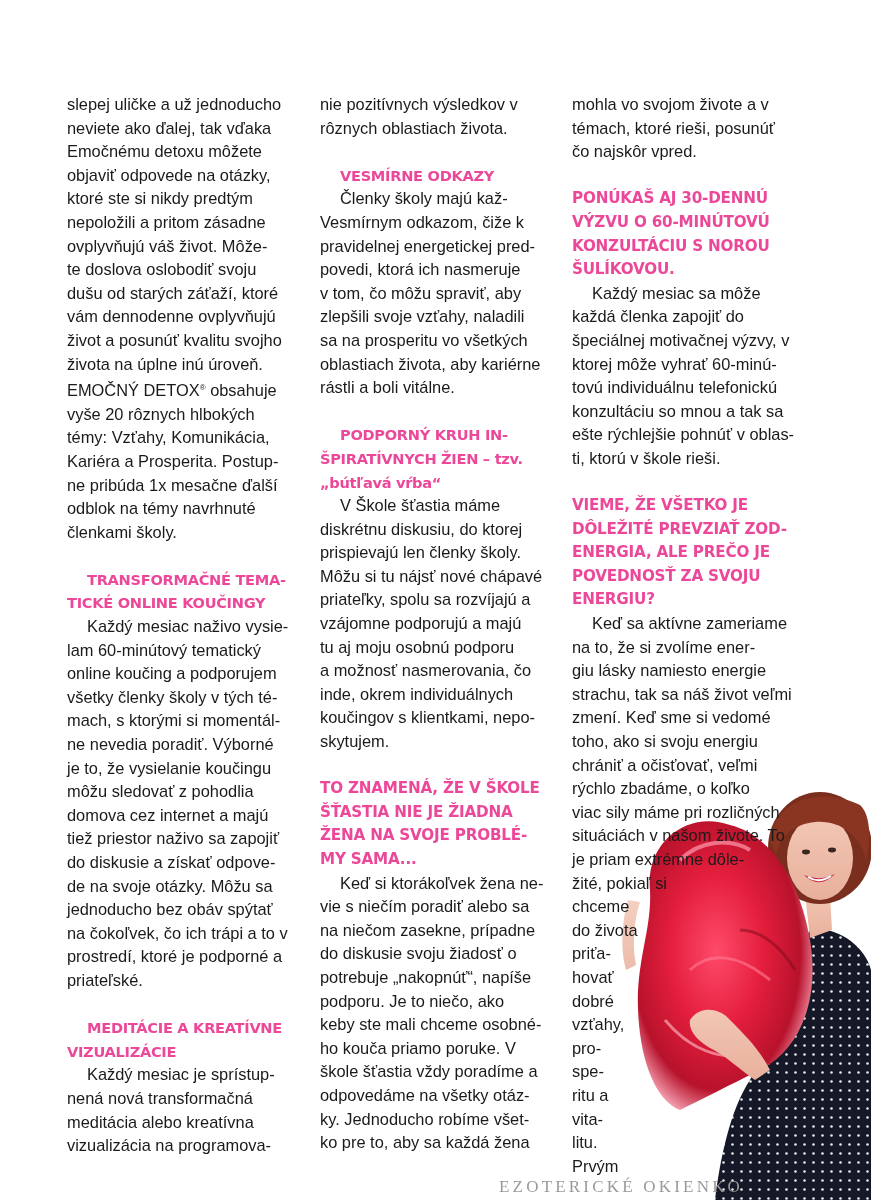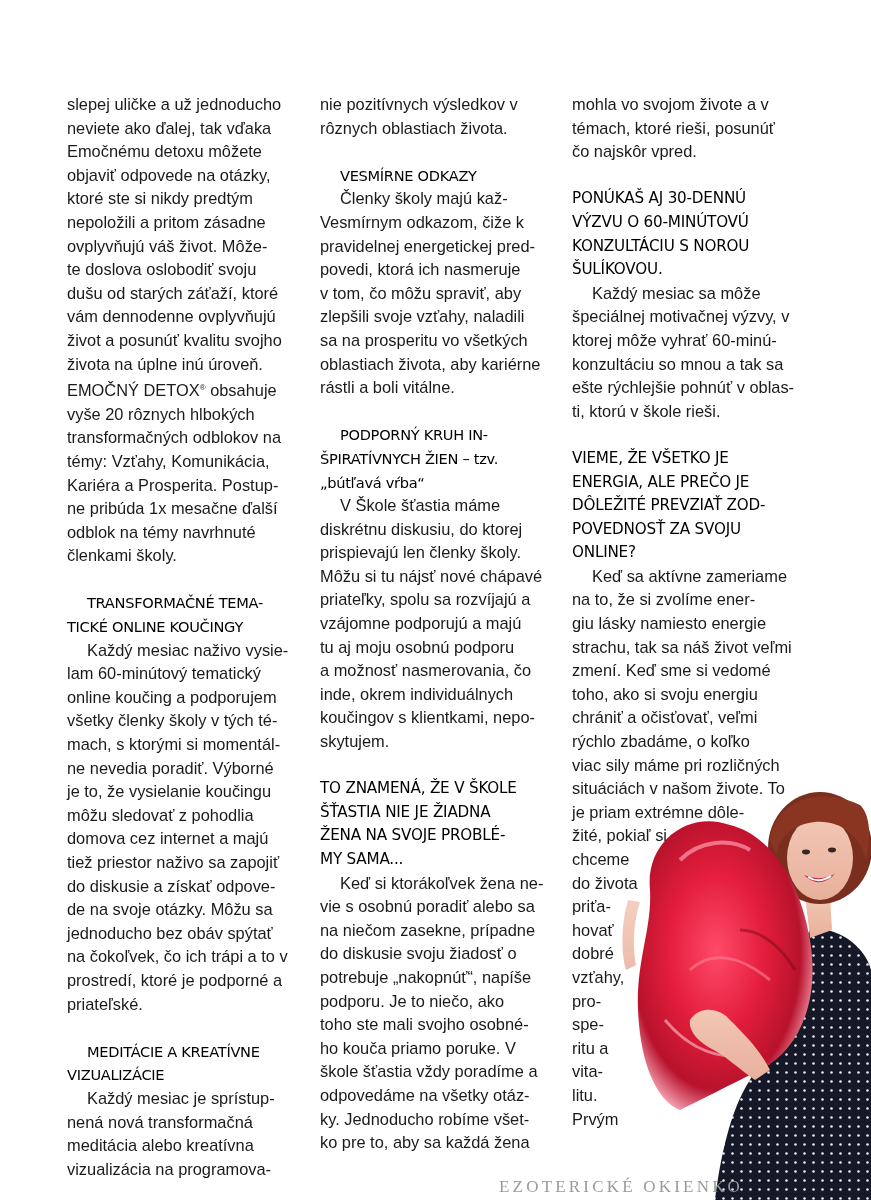--- a/index.html
+++ b/index.html
@@ -5,22 +5,22 @@
   html, body { margin: 0; padding: 0; background: #ffffff; }
   body { width: 871px; height: 1200px; position: relative; overflow: hidden;
          font-family: "Liberation Sans", "DejaVu Sans", sans-serif; color: #1a1a1a; }
   .col { position: absolute; top: 93px; width: 232px; font-size: 16.4px; line-height: 23.6px; }
   .col1 { left: 67px; }
   .col2 { left: 320px; }
   .col3 { left: 572px; width: 240px; }
   .line { display: block; white-space: nowrap; }
   .indent { padding-left: 20px; }
   .gap { display: block; height: 23.6px; }
-  .head { display: block; white-space: nowrap; font-family: "DejaVu Sans", sans-serif; font-weight: normal;
-          font-size: 14.6px; letter-spacing: -0.3px; color: #000000; }
+  .head { display: block; white-space: nowrap; font-family: "DejaVu Sans", sans-serif; font-weight: bold;
+          font-size: 14.6px; letter-spacing: -0.3px; color: #ec4899; }
   .head.heavy { font-size: 15.2px; letter-spacing: -0.2px; }
   sup { font-size: 8px; vertical-align: 6px; }
   .footer { position: absolute; left: 499px; top: 1140px; font-family: "Liberation Serif", serif;
             font-size: 17px; letter-spacing: 3.2px; color: #9a9a9a; white-space: nowrap; margin-top: 37px; }
   .photo { position: absolute; left: 620px; top: 780px; width: 251px; height: 420px; }
 </style>
 </head>
 <body>
 
 <div class="col col1">
@@ -32,21 +32,20 @@
     <span class="line">ktoré ste si nikdy predtým</span>
     <span class="line">nepoložili a pritom zásadne</span>
     <span class="line">ovplyvňujú váš život. Môže-</span>
     <span class="line">te doslova oslobodiť svoju</span>
     <span class="line">dušu od starých záťaží, ktoré</span>
     <span class="line">vám dennodenne ovplyvňujú</span>
     <span class="line">život a posunúť kvalitu svojho</span>
     <span class="line">života na úplne inú úroveň.</span>
     <span class="line"><span>EMOČNÝ DETOX</span><sup>®</sup><span> obsahuje</span></span>
     <span class="line">vyše 20 rôznych hlbokých</span>
-    <span class="line">transformačných odblokov na</span>
     <span class="line">témy: Vzťahy, Komunikácia,</span>
     <span class="line">Kariéra a Prosperita. Postup-</span>
     <span class="line">ne pribúda 1x mesačne ďalší</span>
     <span class="line">odblok na témy navrhnuté</span>
     <span class="line">členkami školy.</span>
   </div>
   <span class="gap"></span>
   <div>
     <span class="head indent">TRANSFORMAČNÉ TEMA-</span>
     <span class="head">TICKÉ ONLINE KOUČINGY</span>
@@ -113,26 +112,26 @@
     <span class="line">koučingov s klientkami, nepo-</span>
     <span class="line">skytujem.</span>
   </div>
   <span class="gap"></span>
   <div>
     <span class="head heavy">TO ZNAMENÁ, ŽE V ŠKOLE</span>
     <span class="head heavy">ŠŤASTIA NIE JE ŽIADNA</span>
     <span class="head heavy">ŽENA NA SVOJE PROBLÉ-</span>
     <span class="head heavy">MY SAMA...</span>
     <span class="line indent">Keď si ktorákoľvek žena ne-</span>
-    <span class="line">vie s osobnú poradiť alebo sa</span>
+    <span class="line">vie s niečím poradiť alebo sa</span>
     <span class="line">na niečom zasekne, prípadne</span>
     <span class="line">do diskusie svoju žiadosť o</span>
     <span class="line">potrebuje „nakopnúť“, napíše</span>
     <span class="line">podporu. Je to niečo, ako</span>
-    <span class="line">toho ste mali svojho osobné-</span>
+    <span class="line">keby ste mali chceme osobné-</span>
     <span class="line">ho kouča priamo poruke. V</span>
     <span class="line">škole šťastia vždy poradíme a</span>
     <span class="line">odpovedáme na všetky otáz-</span>
     <span class="line">ky. Jednoducho robíme všet-</span>
     <span class="line">ko pre to, aby sa každá žena</span>
   </div>
 </div>
 
 <svg class="photo" viewBox="0 0 251 420" xmlns="http://www.w3.org/2000/svg">
   <defs>
@@ -184,33 +183,35 @@
     <span class="line">témach, ktoré rieši, posunúť</span>
     <span class="line">čo najskôr vpred.</span>
   </div>
   <span class="gap"></span>
   <div>
     <span class="head heavy">PONÚKAŠ AJ 30-DENNÚ</span>
     <span class="head heavy">VÝZVU O 60-MINÚTOVÚ</span>
     <span class="head heavy">KONZULTÁCIU S NOROU</span>
     <span class="head heavy">ŠULÍKOVOU.</span>
     <span class="line indent">Každý mesiac sa môže</span>
+    <span class="line">každá členka zapojiť do</span>
     <span class="line">špeciálnej motivačnej výzvy, v</span>
     <span class="line">ktorej môže vyhrať 60-minú-</span>
+    <span class="line">tovú individuálnu telefonickú</span>
     <span class="line">konzultáciu so mnou a tak sa</span>
     <span class="line">ešte rýchlejšie pohnúť v oblas-</span>
     <span class="line">ti, ktorú v škole rieši.</span>
   </div>
   <span class="gap"></span>
   <div>
     <span class="head heavy">VIEME, ŽE VŠETKO JE</span>
+    <span class="head heavy">DÔLEŽITÉ PREVZIAŤ ZOD-</span>
     <span class="head heavy">ENERGIA, ALE PREČO JE</span>
-    <span class="head heavy">DÔLEŽITÉ PREVZIAŤ ZOD-</span>
     <span class="head heavy">POVEDNOSŤ ZA SVOJU</span>
-    <span class="head heavy">ONLINE?</span>
+    <span class="head heavy">ENERGIU?</span>
     <span class="line indent">Keď sa aktívne zameriame</span>
     <span class="line">na to, že si zvolíme ener-</span>
     <span class="line">giu lásky namiesto energie</span>
     <span class="line">strachu, tak sa náš život veľmi</span>
     <span class="line">zmení. Keď sme si vedomé</span>
     <span class="line">toho, ako si svoju energiu</span>
     <span class="line">chrániť a očisťovať, veľmi</span>
     <span class="line">rýchlo zbadáme, o koľko</span>
     <span class="line">viac sily máme pri rozličných</span>
     <span class="line">situáciách v našom živote. To</span>

